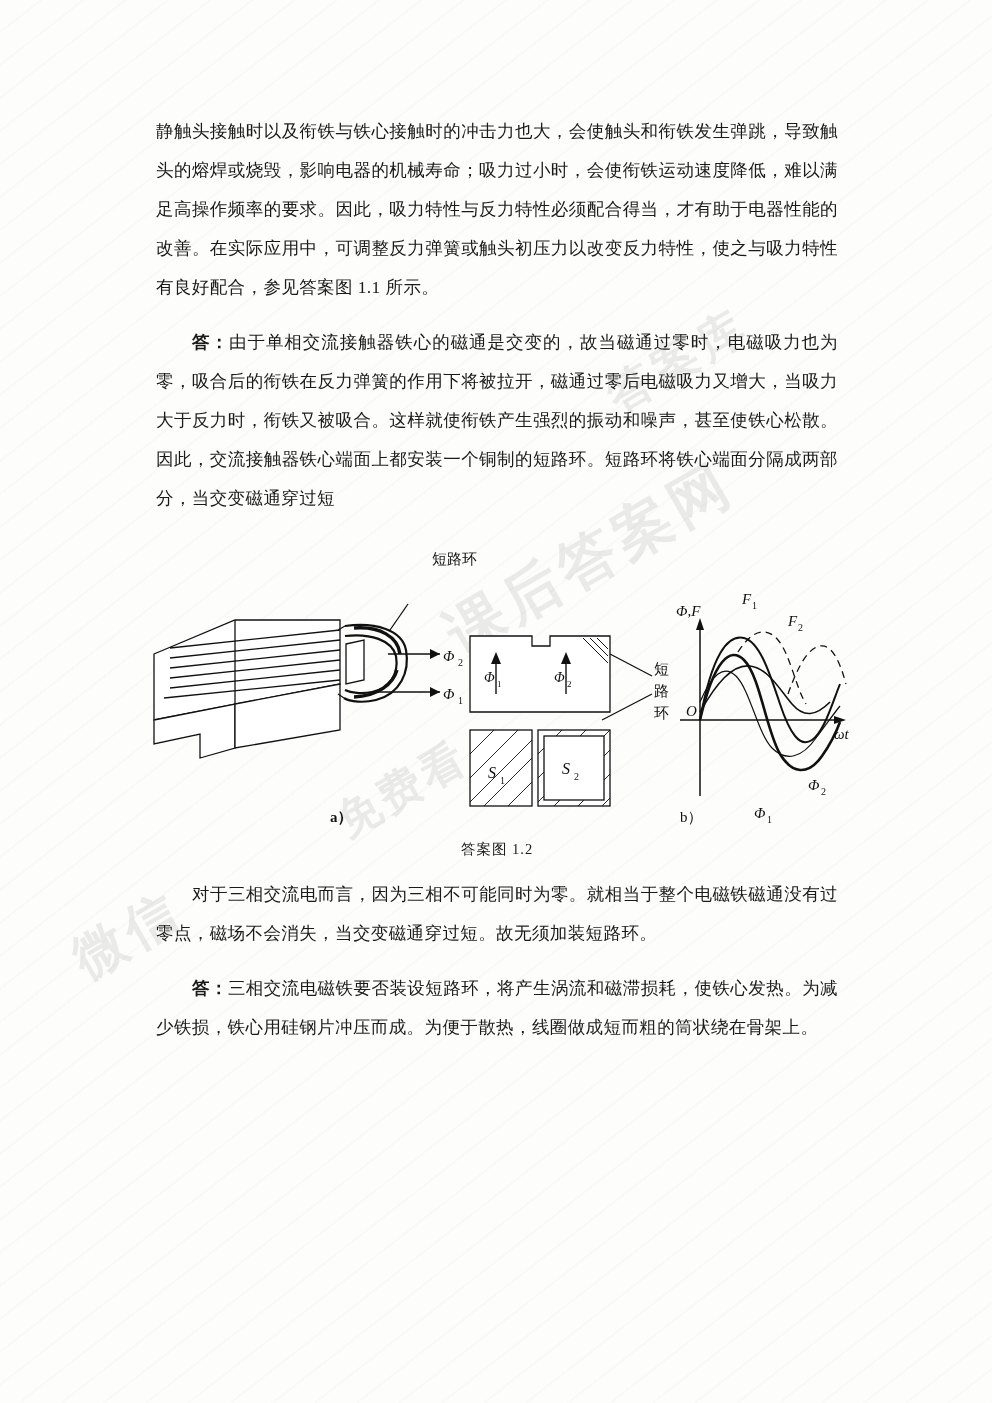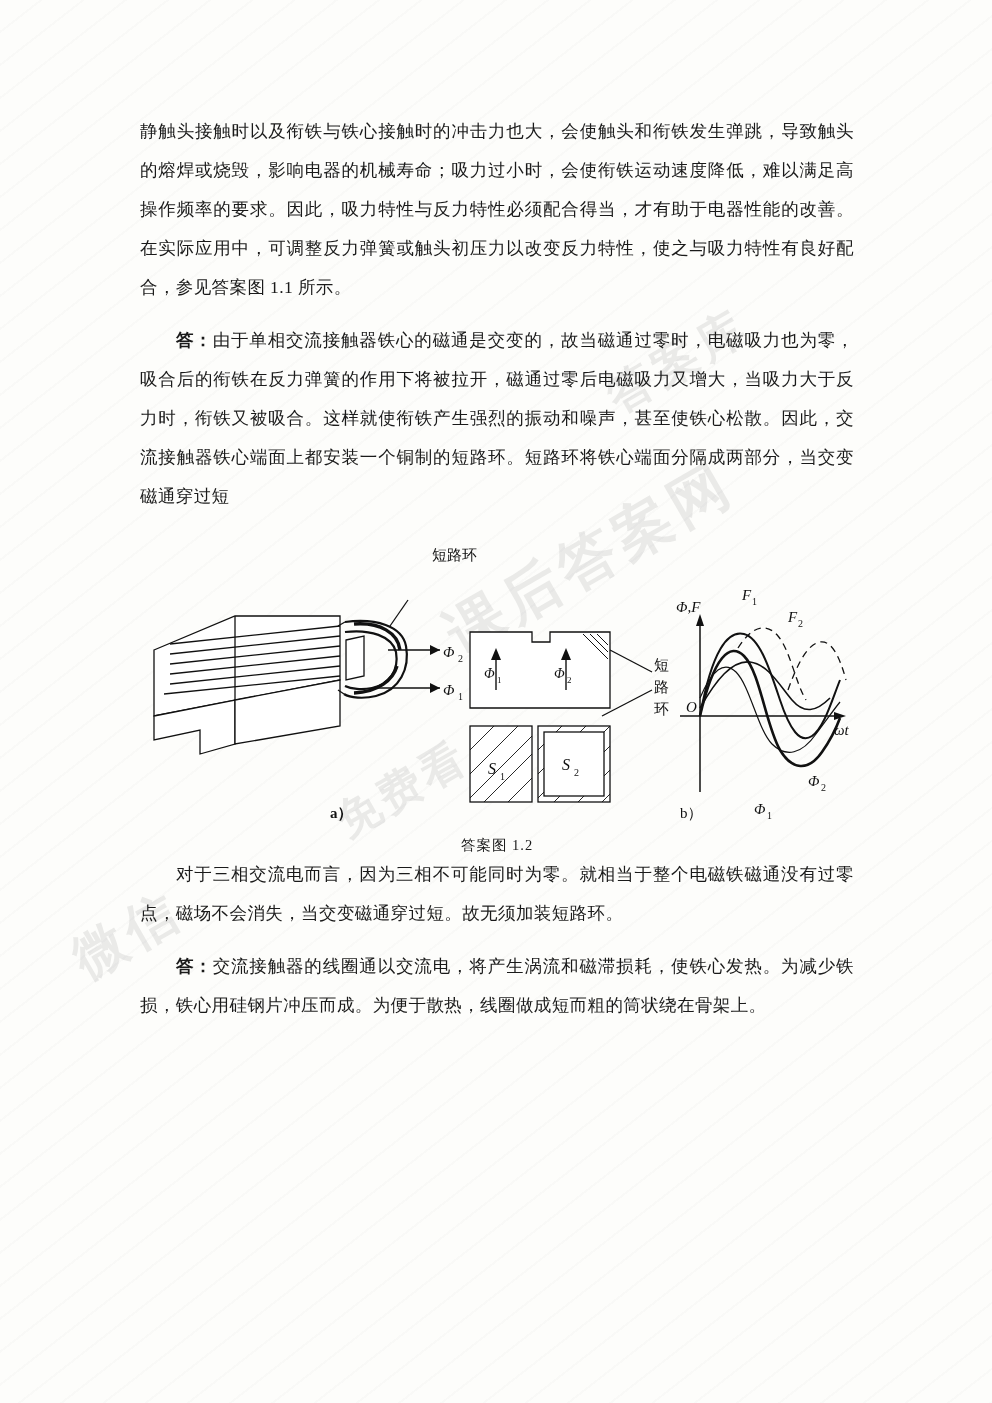--- a/index.html
+++ b/index.html
@@ -46,21 +46,21 @@
   .wm4 { left: 330px; top: 760px; font-size: 44px; letter-spacing: 4px; }
 
   .content {
     position: absolute;
     left: 140px;
     top: 0;
     width: 714px;
     z-index: 5;
   }
   p {
-    margin: 0;
+    margin: 16px;
     font-size: 17.5px;
     line-height: 39px;
     text-align: justify;
     letter-spacing: 0.4px;
   }
   .indent2 { text-indent: 36px; }
   .gap-small { margin-top: 14px; }
   .q-head { margin-top: 30px; }
   .bold { font-weight: bold; }
   .fig-caption {
@@ -220,16 +220,16 @@
         </g>
       </svg>
     </div>
 
     <div class="fig-caption">答案图 1.2</div>
 
 
     <p class="indent2">对于三相交流电而言，因为三相不可能同时为零。就相当于整个电磁铁磁通没有过零点，磁场不会消失，当交变磁通穿过短。故无须加装短路环。</p>
 
 
-    <p class="indent2 gap-small"><span class="bold">答：</span><span>交流接触器的线圈通以交流电，将产生涡流和磁滞损耗，使铁心发热。为减少铁损，铁心用硅钢片冲压而成。为便于散热，线圈做成短而粗的筒状绕在骨架上。</span></p>
+    <p class="indent2 gap-small"><span class="bold">答：</span><span>三相交流电磁铁要否装设短路环，将产生涡流和磁滞损耗，使铁心发热。为减少铁损，铁心用硅钢片冲压而成。为便于散热，线圈做成短而粗的筒状绕在骨架上。</span></p>
 
   </div>
 </div>
 
 </body></html>

